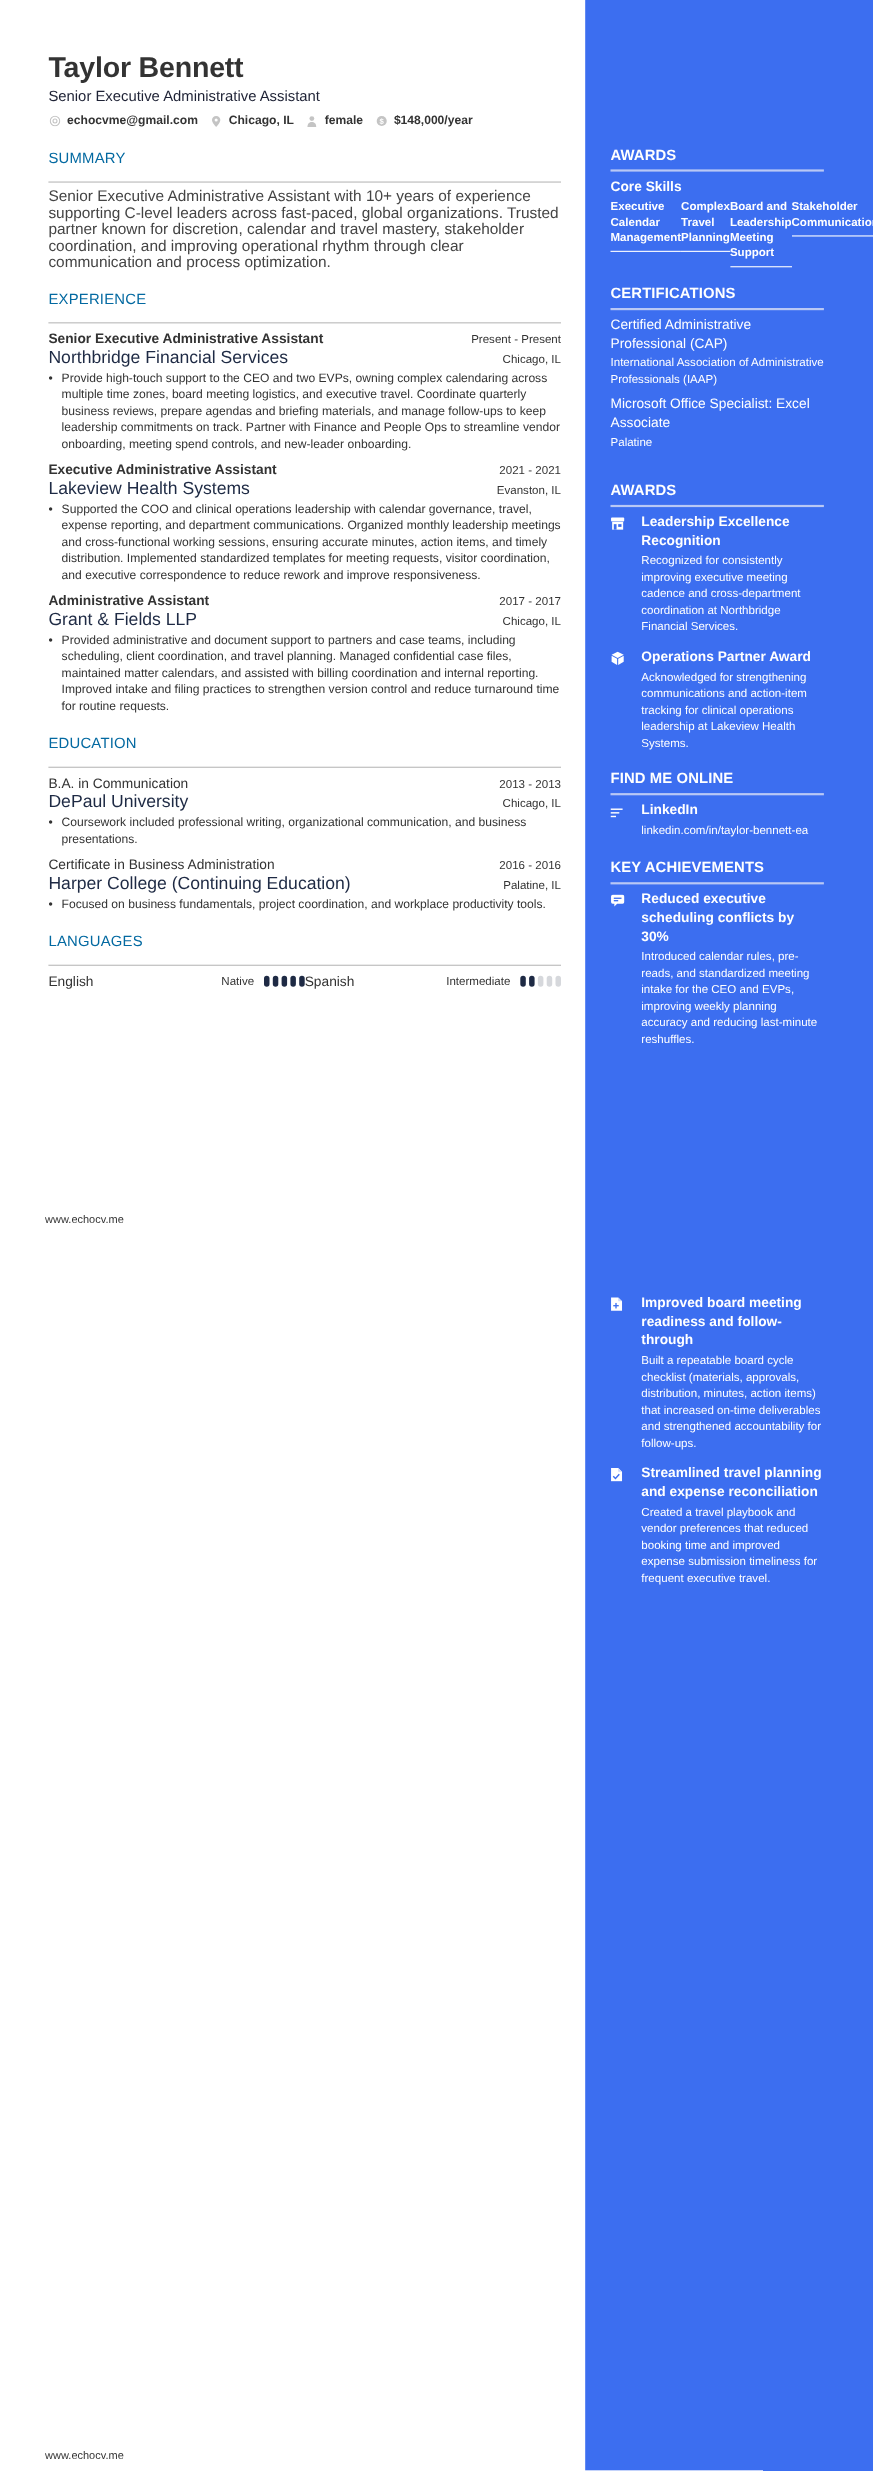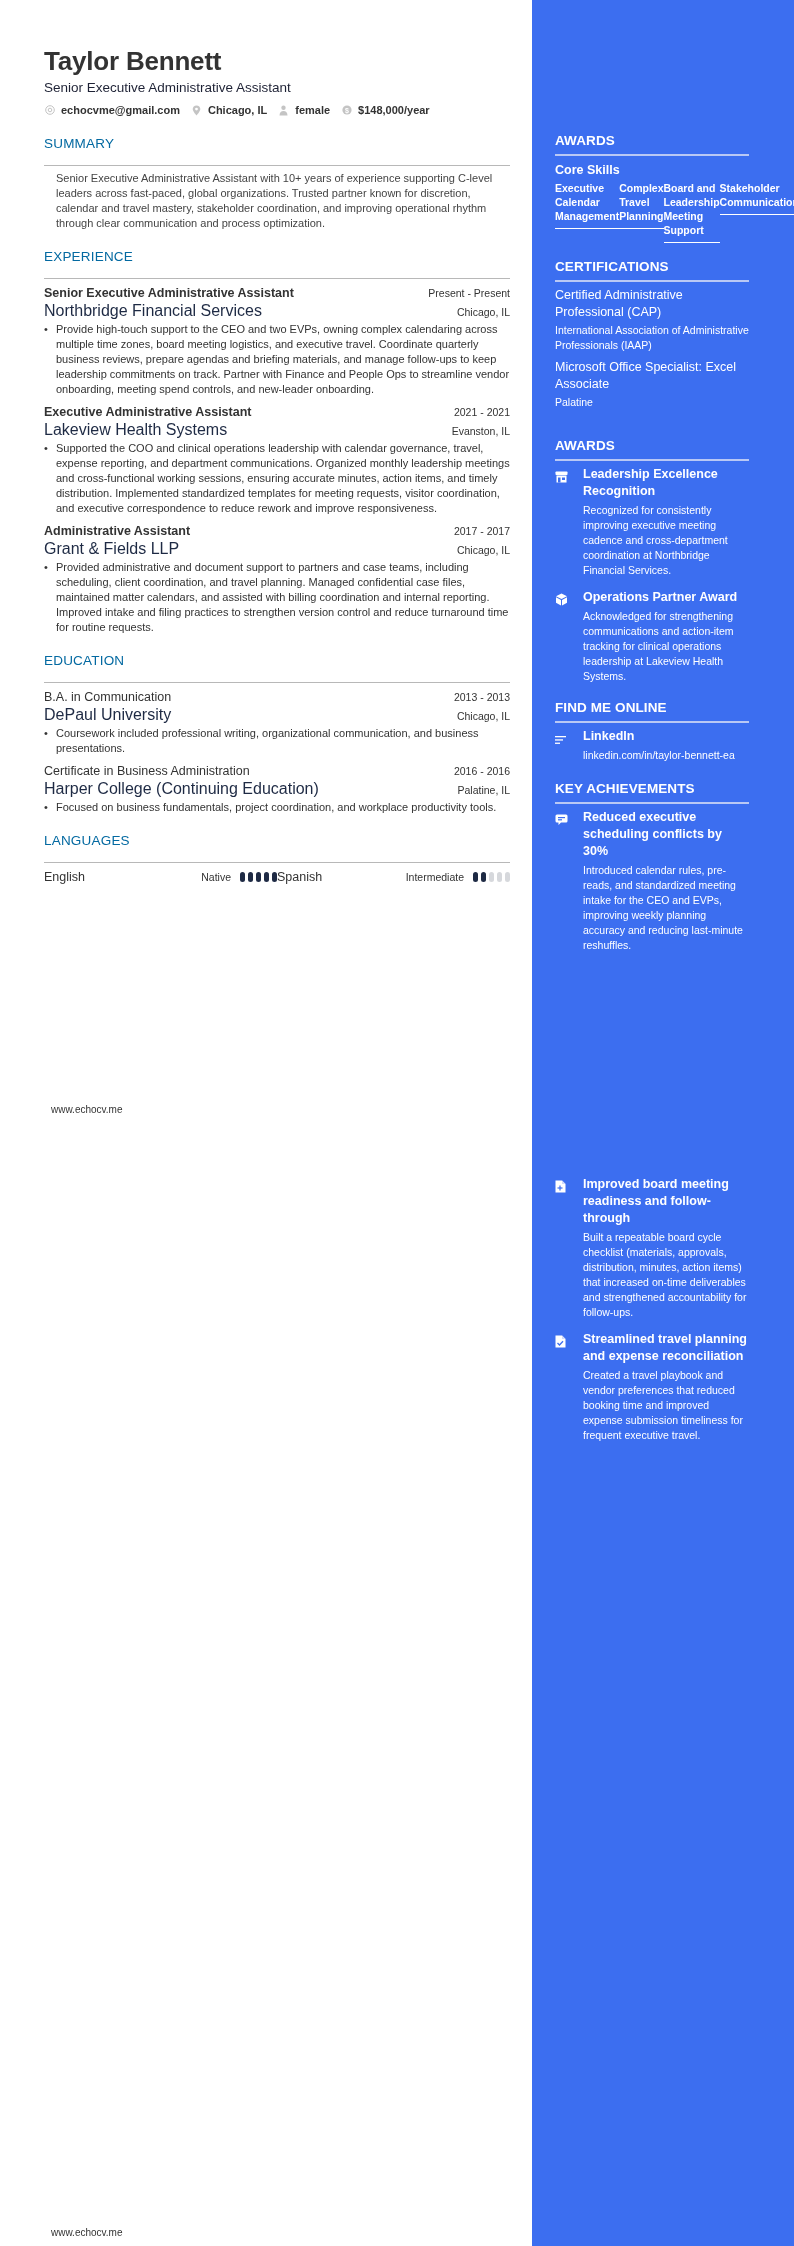--- a/index.html
+++ b/index.html
@@ -9,41 +9,41 @@
   .sidebar-bg { position: absolute; left: 532px; top: 0; width: 262px; height: 2246px; background: #3c6ef0; }
 
   .main { position: absolute; left: 44px; top: 46px; width: 466px; }
   .name { font-size: 26px; font-weight: bold; color: #333333; letter-spacing: -0.2px; line-height: 30px; }
   .title { font-size: 13.5px; color: #1e2235; margin-top: 3px; line-height: 18px; }
   .contacts { display: flex; align-items: center; margin-top: 5px; font-size: 11px; font-weight: bold; color: #333; height: 16px; }
   .contact { display: flex; align-items: center; margin-right: 11px; }
   .cicon { width: 11px; height: 11px; margin-right: 6px; display: inline-flex; align-items: center; justify-content: center; }
 
   .section-h { font-size: 13.5px; color: #0369a1; letter-spacing: 0.2px; line-height: 18px; padding-bottom: 12px; border-bottom: 1.5px solid #b8b8b8; margin-bottom: 5px; }
-  .summary { font-size: 11px; line-height: 15px; color: #444; margin-left: 12px; }
+  .summary { font-size: 14px; line-height: 15px; color: #444; }
 
   .entry { margin-top: 6px; }
   .row { display: flex; justify-content: space-between; align-items: baseline; }
   .role { font-size: 12.5px; font-weight: bold; color: #333; line-height: 18px; }
   .degree { font-size: 12.5px; color: #333; line-height: 18px; }
   .dates { font-size: 10.5px; color: #333; }
   .org { font-size: 16px; color: #1e2a44; line-height: 18px; }
   .loc { font-size: 10.5px; color: #333; }
   .bullet { display: flex; font-size: 11px; line-height: 15px; color: #333; margin-top: 2px; }
   .bullet .dot { width: 12px; flex: none; }
 
   .langs { display: flex; align-items: center; height: 18px; }
   .lang { display: flex; align-items: center; width: 233px; }
   .lang-name { font-size: 12.5px; color: #333; flex: 1; }
   .lang-level { font-size: 10.5px; color: #333; margin-right: 6px; }
   .pips { display: flex; }
   .pip { width: 5px; height: 10px; border-radius: 3px; margin-left: 3px; background: #1e2a44; }
   .pip.off { background: #d6d8dc; }
 
-  .footer { position: absolute; left: 41px; font-size: 10px; color: #333; margin-left: 10px; }
+  .footer { position: absolute; left: 41px; font-size: 10px; color: #333; }
 
   .side { position: absolute; left: 555px; width: 194px; color: #fff; }
   .sh { font-size: 13.5px; font-weight: bold; color: #fff; line-height: 18px; padding-bottom: 4px; border-bottom: 2px solid #b9c8f5; margin-bottom: 5px; letter-spacing: 0.1px; }
   .skill-group { font-size: 12.5px; font-weight: bold; line-height: 18px; }
   .skill { font-size: 10.5px; font-weight: bold; line-height: 14px; padding: 2px 0 5px; display: inline-block; border-bottom: 1.5px solid #fff; margin-bottom: 5px; }
   .skills-list { display: flex; flex-direction: row; align-items: flex-start; }
   .cert-name { font-size: 12.5px; font-weight: normal; line-height: 17px; margin-top: 2px; }
   .cert-issuer { font-size: 10.5px; line-height: 15px; margin-top: 2px; margin-bottom: 6px; }
   .item { display: flex; margin-top: 4px; }
   .item-icon { width: 28px; flex: none; padding-top: 3px; }

